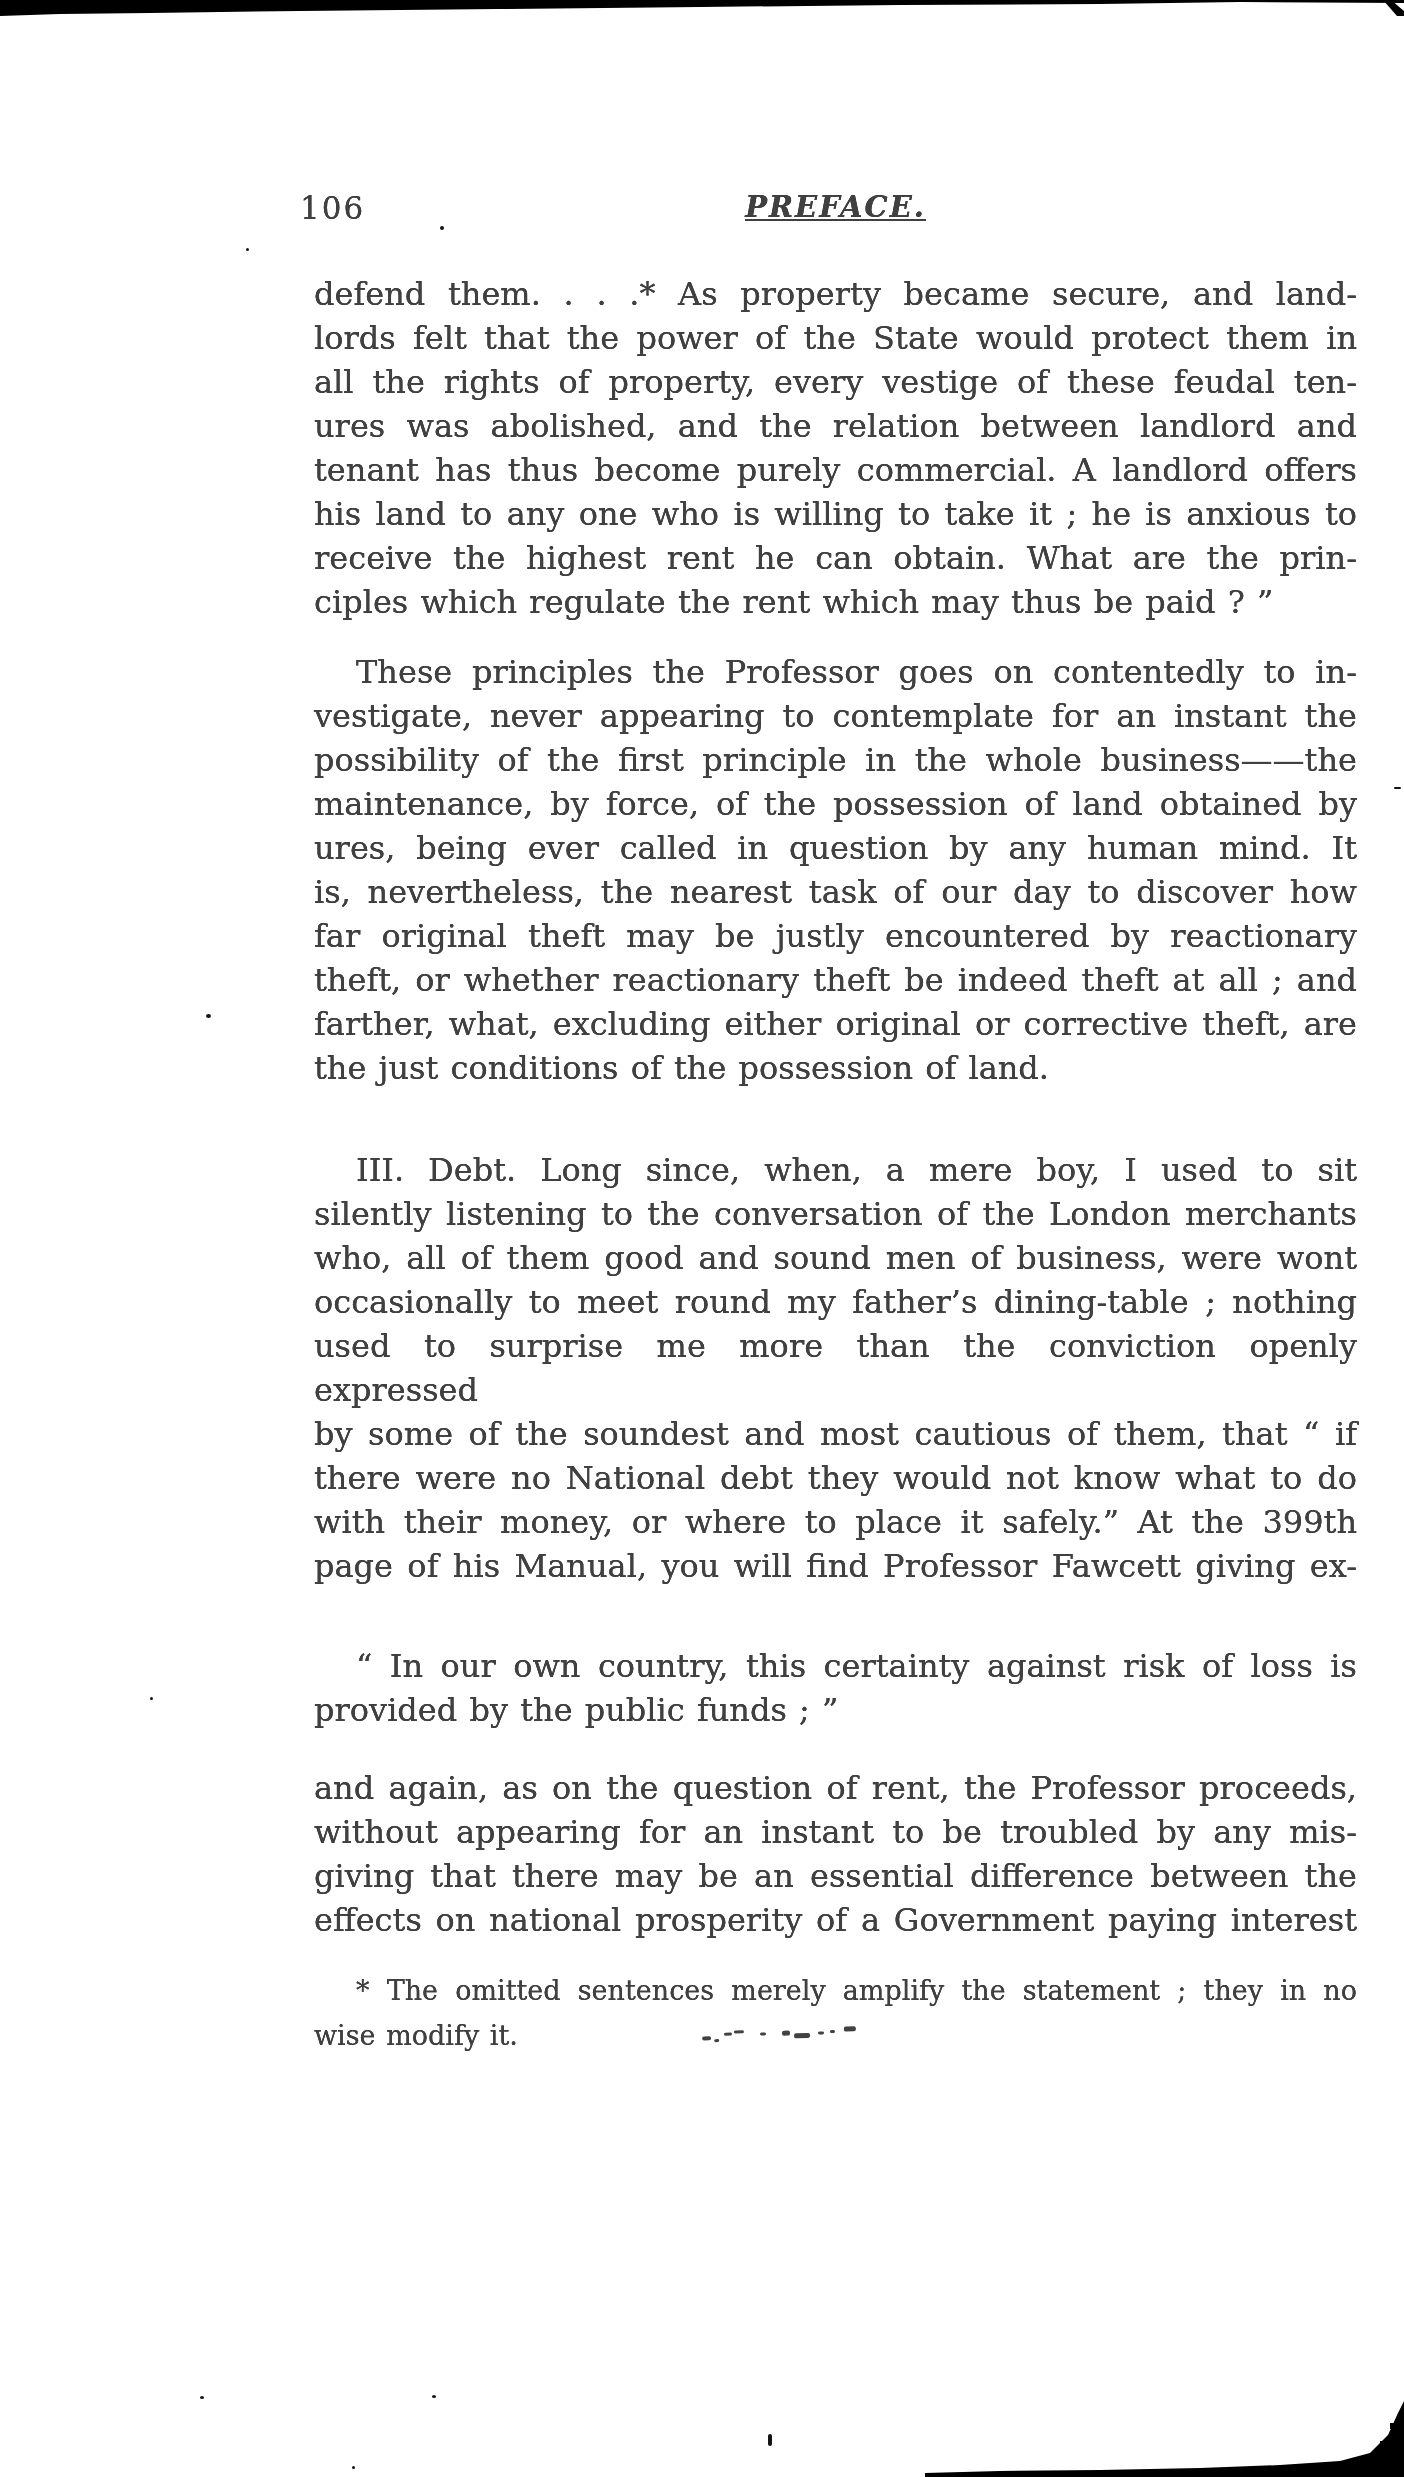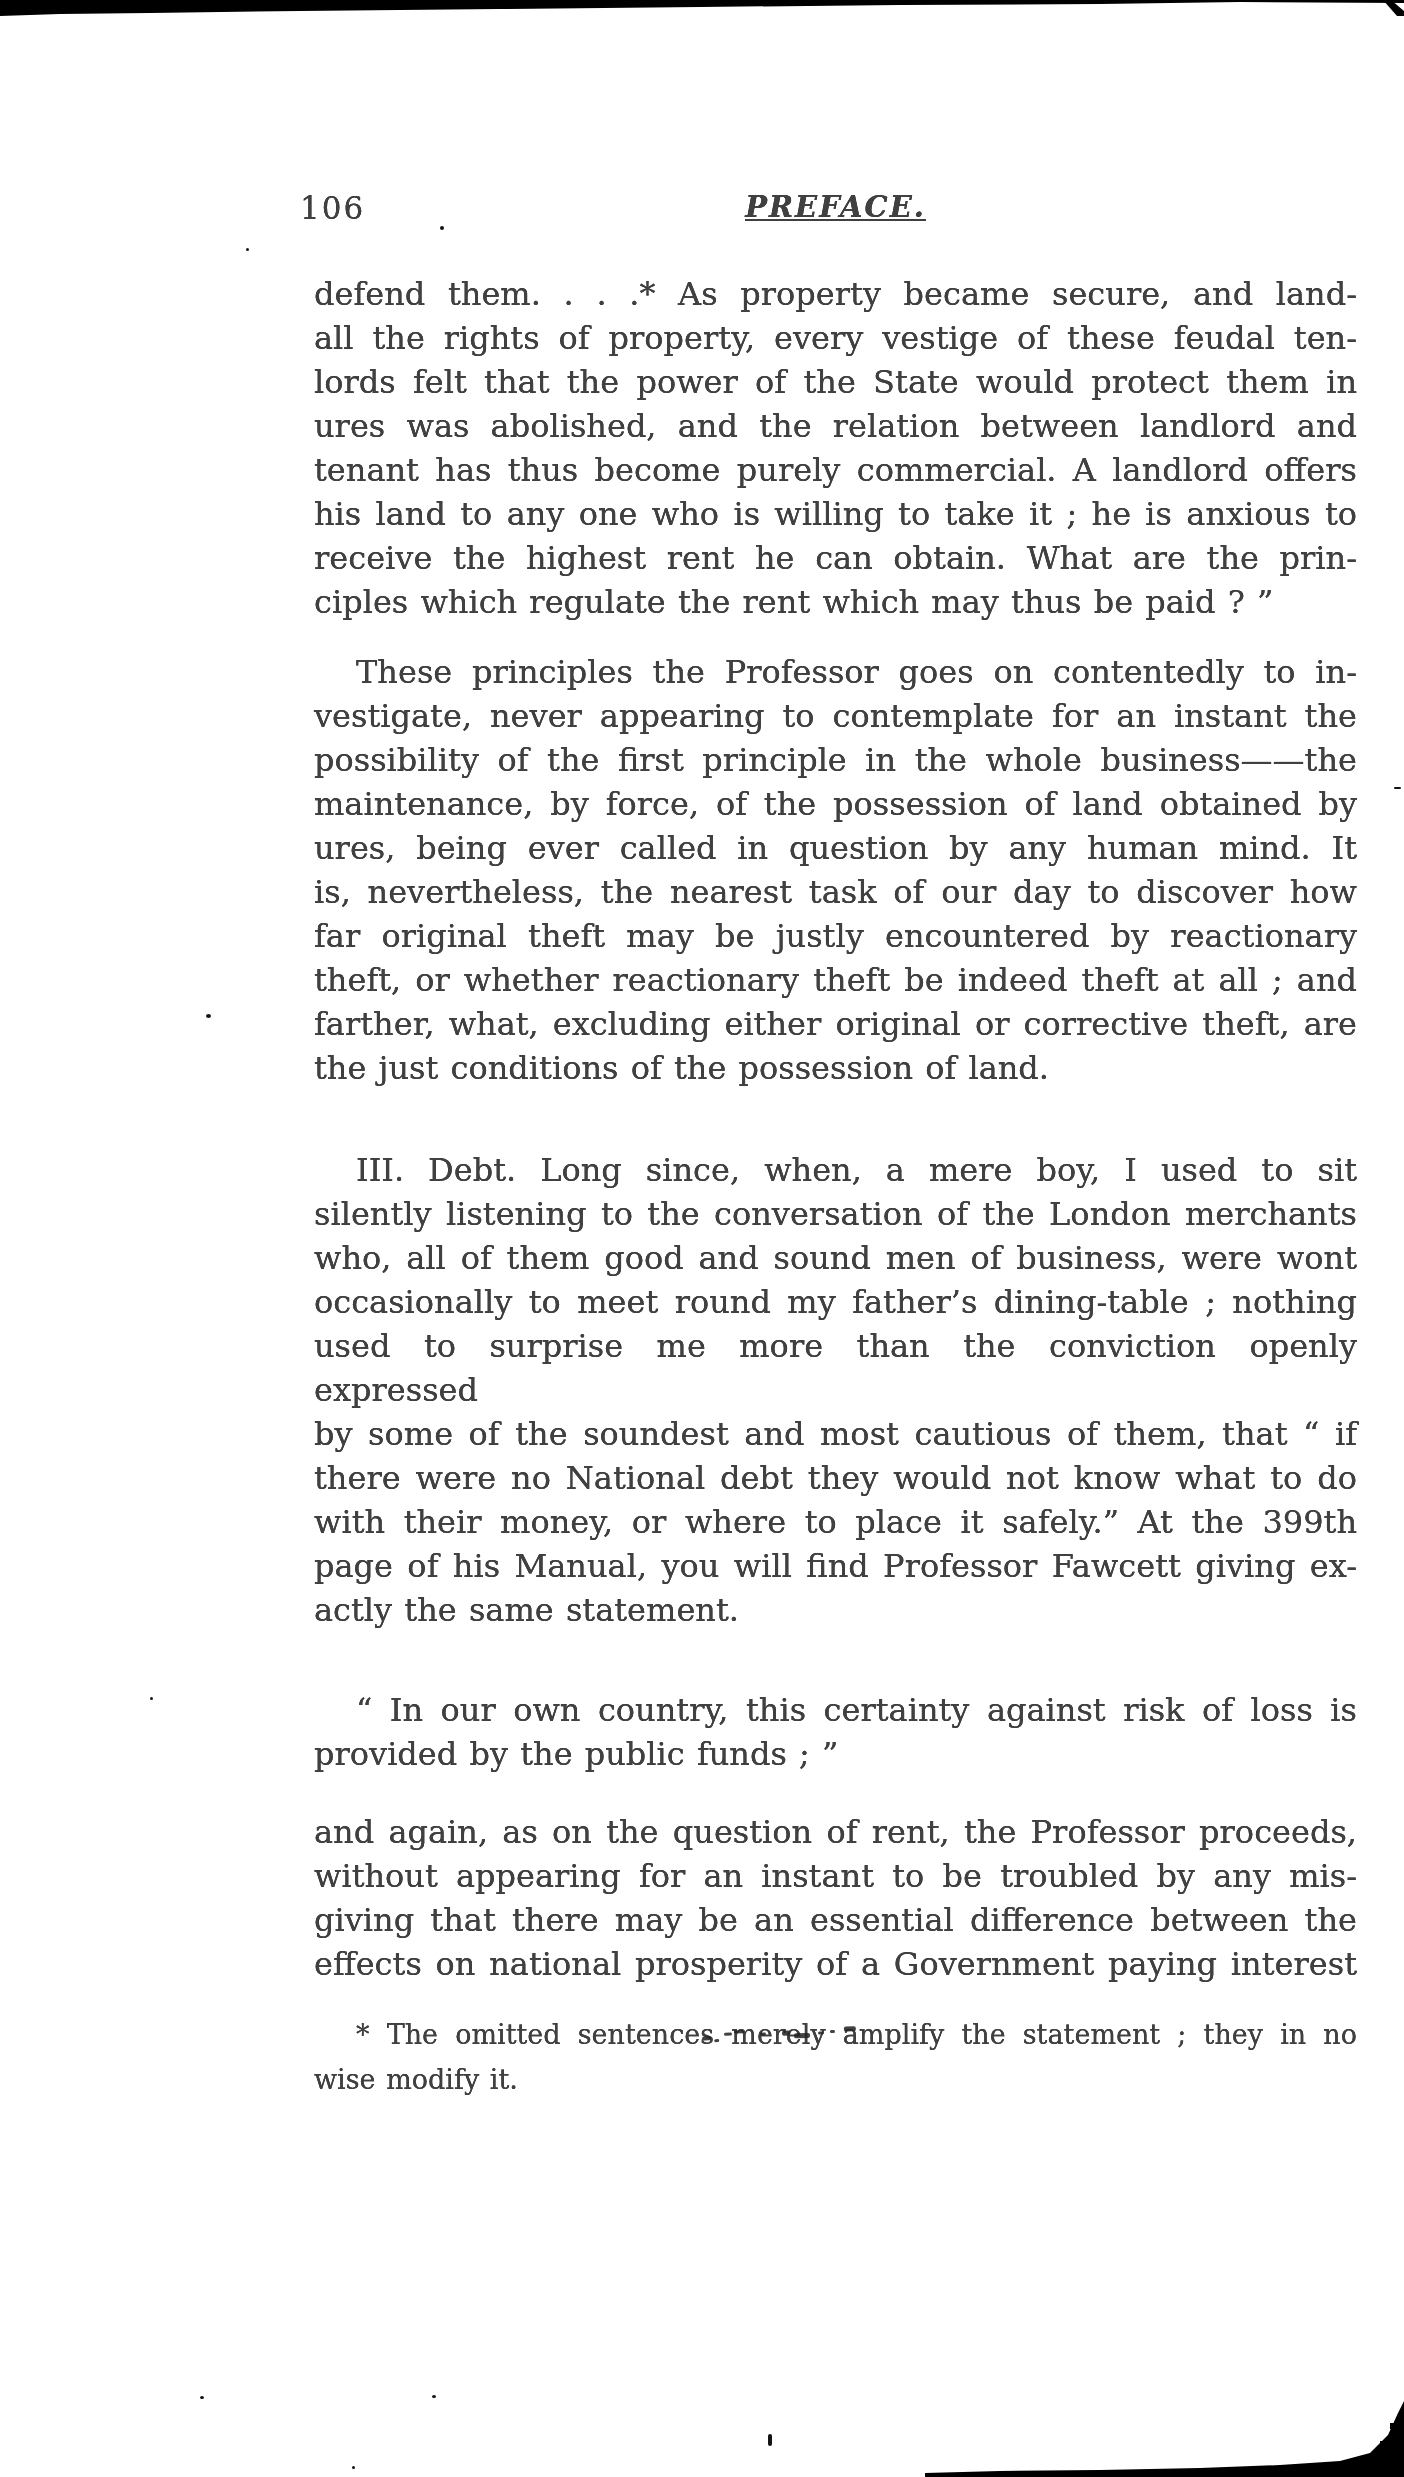--- a/index.html
+++ b/index.html
@@ -64,22 +64,22 @@
   </svg>
 
   <div class="header">
     <div class="page-number">106</div>
     <div class="header-title">PREFACE.</div>
   </div>
 
   <div class="body-col">
       <div class="para">
         <div class="line first">defend them. . . .*  As property became secure, and land-</div>
+        <div class="line">lords felt that the power of the State would protect them in</div>
         <div class="line">all the rights of property, every vestige of these feudal ten-</div>
-        <div class="line">lords felt that the power of the State would protect them in</div>
         <div class="line">ures was abolished, and the relation between landlord and</div>
         <div class="line">tenant has thus become purely commercial.  A landlord offers</div>
         <div class="line">his land to any one who is willing to take it ; he is anxious to</div>
         <div class="line">receive the highest rent he can obtain.  What are the prin-</div>
         <div class="line last">ciples which regulate the rent which may thus be paid ? ”</div>
       </div>
       <div class="para indent">
         <div class="line first">These principles the Professor goes on contentedly to in-</div>
         <div class="line">vestigate, never appearing to contemplate for an instant the</div>
         <div class="line">possibility of the first principle in the whole business——the</div>
@@ -94,21 +94,20 @@
       <div class="para indent">
         <div class="line first">III. Debt.  Long since, when, a mere boy, I used to sit</div>
         <div class="line">silently listening to the conversation of the London merchants</div>
         <div class="line">who, all of them good and sound men of business, were wont</div>
         <div class="line">occasionally to meet round my father’s dining-table ; nothing</div>
         <div class="line">used to surprise me more than the conviction openly expressed</div>
         <div class="line">by some of the soundest and most cautious of them, that “ if</div>
         <div class="line">there were no National debt they would not know what to do</div>
         <div class="line">with their money, or where to place it safely.”  At the 399th</div>
         <div class="line">page of his Manual, you will find Professor Fawcett giving ex-</div>
-        <div class="line last">actly the same statement.</div>
       </div>
       <div class="para indent">
         <div class="line first">“ In our own country, this certainty against risk of loss is</div>
         <div class="line last">provided by the public funds ; ”</div>
       </div>
       <div class="para">
         <div class="line first">and again, as on the question of rent, the Professor proceeds,</div>
         <div class="line">without appearing for an instant to be troubled by any mis-</div>
         <div class="line">giving that there may be an essential difference between the</div>
         <div class="line">effects on national prosperity of a Government paying interest</div>

